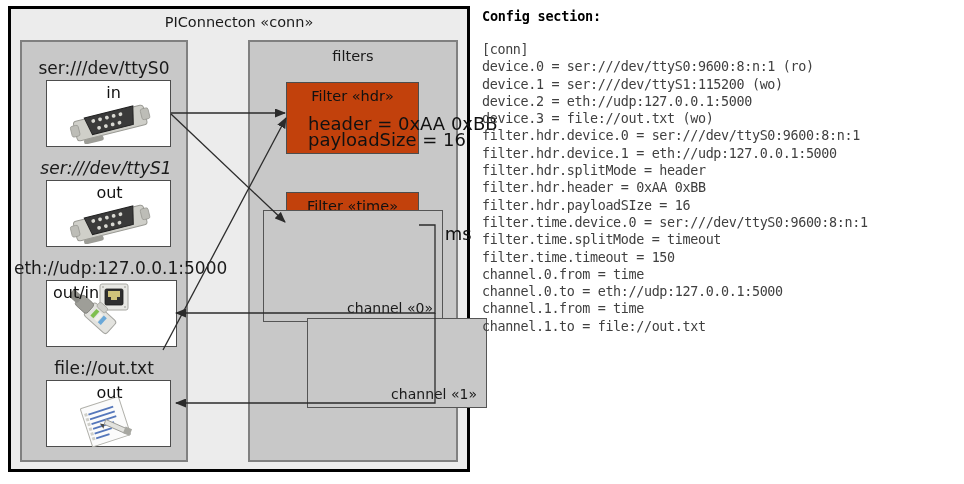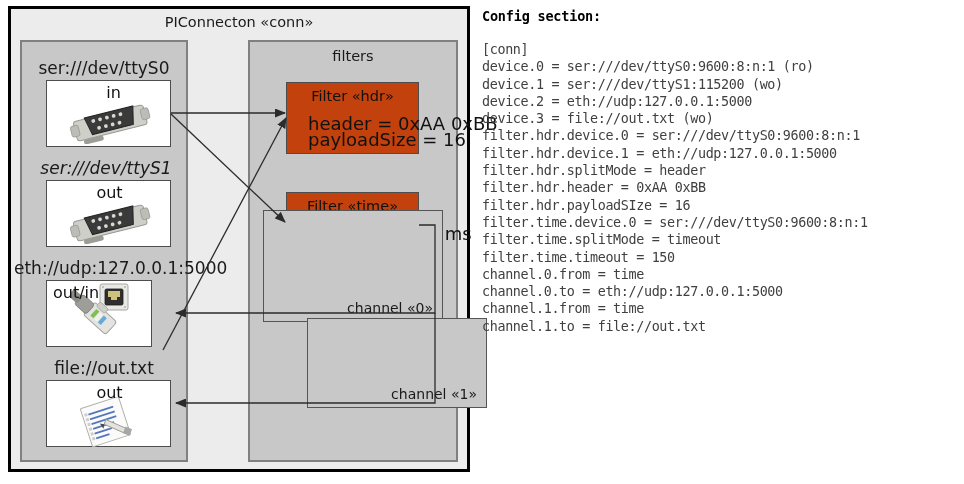--- a/index.html
+++ b/index.html
@@ -221,21 +221,21 @@
             <circle cx="39" cy="25" r="1.9"></circle>
           <circle cx="46" cy="25" r="1.9"></circle>
             <circle cx="53" cy="25" r="1.9"></circle>
         </g>
         <rect x="14" y="33" width="20" height="5" rx="2" fill="#9d9d97"></rect>
       </g>
     </svg>
   </div>
 
   <div class="device-label" style="left:6px; top:252px; width:180px;">eth://udp:127.0.0.1:5000</div>
-  <div class="device-box" style="left:38px; top:274px; width:106px; height:67px;">
+  <div class="device-box" style="left:38px; top:274px; width:131px; height:67px;">
     <div class="device-io" style="left:6px; top:2px; text-align:left;">out/in</div>
   </div>
   <div class="icon-wrap" style="left:63px; top:276px; width:68px; height:63px;">
     <svg width="68" height="63" viewBox="0 0 68 63">
       <rect x="29" y="2" width="28" height="26" rx="2" fill="#e8e8e4" stroke="#a8a8a2" stroke-width="1"></rect>
       <rect x="34" y="7" width="18" height="16" rx="1.5" fill="#2f2f2f" stroke="#1a1a1a" stroke-width="0.8"></rect>
       <path d="M37 9 h12 v6 h-3 v3 h-6 v-3 h-3 z" fill="#cfc27a"></path>
       <circle cx="32" cy="5" r="1" fill="#b5b5af"></circle>
       <circle cx="54" cy="5" r="1" fill="#b5b5af"></circle>
       <circle cx="32" cy="25" r="1" fill="#b5b5af"></circle>

